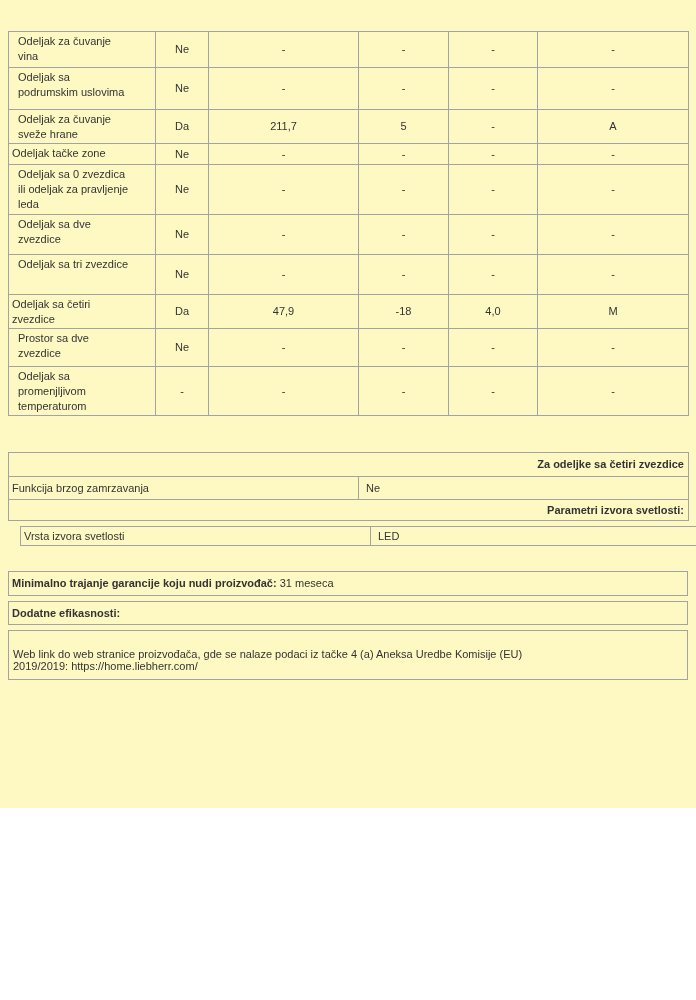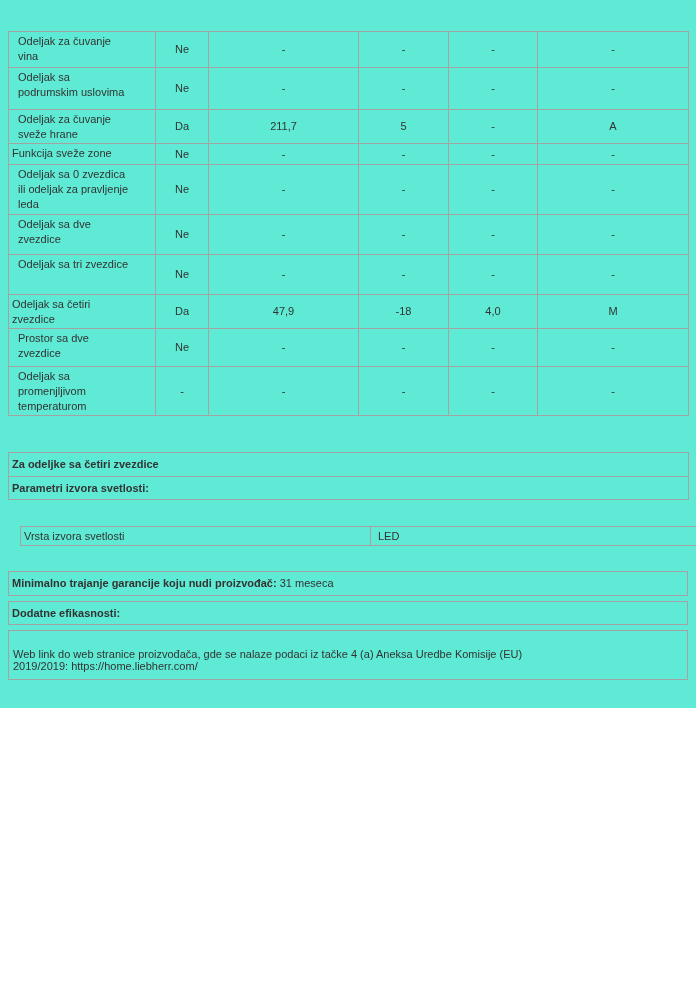--- a/index.html
+++ b/index.html
@@ -1,21 +1,21 @@
 <!DOCTYPE html>
 <html><head>
 <meta charset="utf-8">
 <style>
   * { box-sizing: border-box; }
   html, body { margin: 0; padding: 0; background: #ffffff; }
   .page {
     position: relative;
     width: 696px;
-    height: 708px;
-    background: #5eead4;
+    height: 808px;
+    background: #fef9c3;
     font-family: "Liberation Sans", sans-serif;
     font-size: 11px;
     color: #333333;
     overflow: hidden;
   }
   table { border-collapse: collapse; table-layout: fixed; }
   td {
     border: 1px solid #a3a3a3;
     padding: 1px 4px;
     line-height: 15px;
@@ -39,21 +39,21 @@
   .main tr:nth-child(10) { height: 40px; }
   .main tr:nth-child(11) { height: 59px; }
   .main tr:nth-child(4) td.lbl,
   .main tr:nth-child(8) td.lbl { padding-left: 3px; }
 
   
   .sec { position: absolute; left: 8px; width: 680px; }
   .sec1 { top: 452px; }
   .sec2 { top: 526px; margin-left: 12px; }
   .sec td { vertical-align: middle; }
-  .sec td.hdr { font-weight: bold; padding-left: 3px; }
+  .sec td.hdr { font-weight: bold; padding-left: 3px; text-align: right; }
   .sec td.lbl2 { padding-left: 3px; }
   .sec td.val2 { padding-left: 7px; }
   .sec1 tr:nth-child(1) { height: 24px; }
   .sec1 tr:nth-child(2) { height: 23px; }
   .sec1 tr:nth-child(3) { height: 21px; }
   .sec2 tr:nth-child(1) { height: 19px; }
   .sec2 tr:nth-child(2) { height: 22px; }
 
   
   .box {
@@ -119,21 +119,21 @@
         <tr>
           <td class="lbl">Odeljak za čuvanje
 sveže hrane</td>
           <td class="val">Da</td>
           <td class="val">211,7</td>
           <td class="val">5</td>
           <td class="val">-</td>
           <td class="val">A</td>
         </tr>
         <tr>
-          <td class="lbl">Funkcija sveže zone</td>
+          <td class="lbl">Odeljak tačke zone</td>
           <td class="val">Ne</td>
           <td class="val">-</td>
           <td class="val">-</td>
           <td class="val">-</td>
           <td class="val">-</td>
         </tr>
         <tr>
           <td class="lbl">Odeljak sa 0 zvezdica
 ili odeljak za pravljenje
 leda</td>
@@ -194,20 +194,24 @@
   <table class="sec sec1">
     <colgroup>
         <col style="width:350px">
         <col style="width:330px">
       </colgroup>
     <tbody>
         <tr>
       <td class="hdr" colspan="2">Za odeljke sa četiri zvezdice</td>
     </tr>
     <tr>
+      <td class="lbl2">Funkcija brzog zamrzavanja</td>
+      <td class="val2">Ne</td>
+    </tr>
+    <tr>
       <td class="hdr" colspan="2">Parametri izvora svetlosti:</td>
     </tr>
   </tbody>
     </table>
 
   <table class="sec sec2">
     <colgroup>
         <col style="width:350px">
         <col style="width:330px">
       </colgroup>

